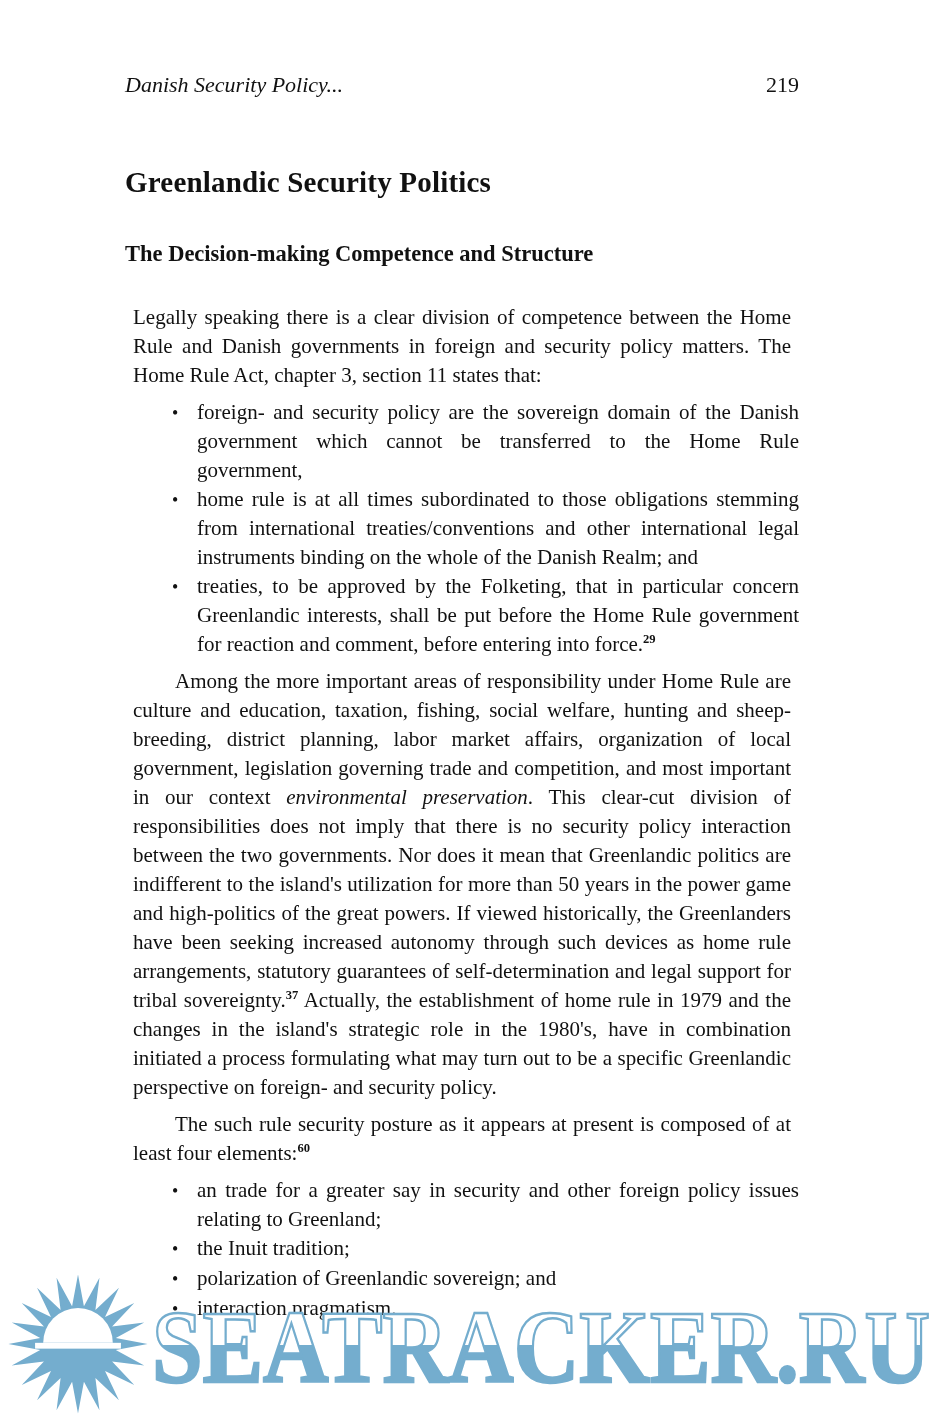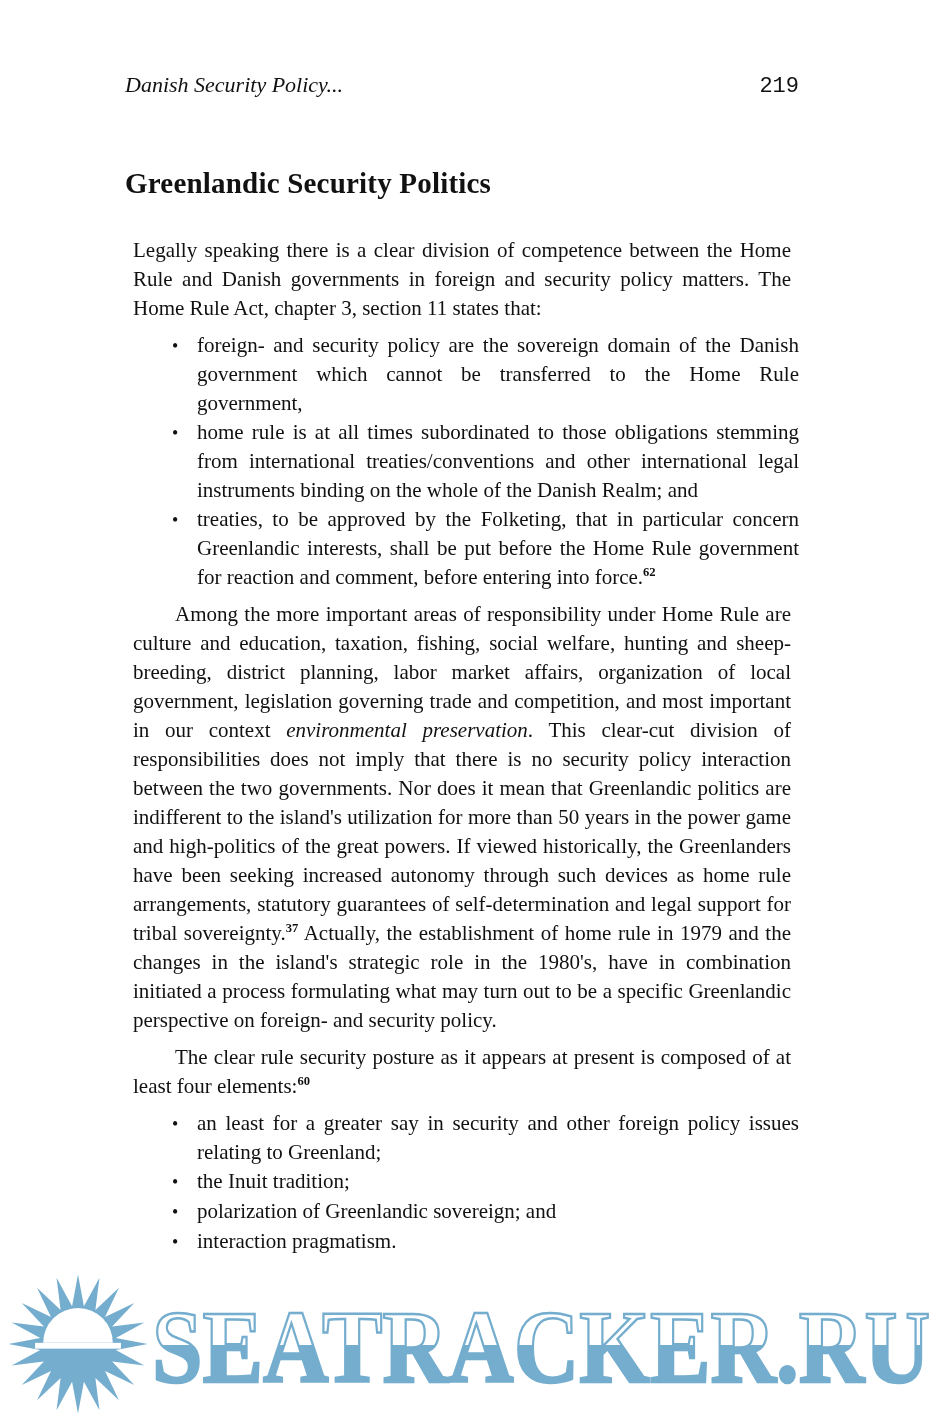--- a/index.html
+++ b/index.html
@@ -16,21 +16,21 @@
     left: 125px; top: 72px;
     width: 674px;
   }
   .running-header {
     display: flex;
     justify-content: space-between;
     align-items: baseline;
     font-size: 22px;
   }
   .running-title { font-style: italic; }
-  .page-number { font-style: normal; font-family: Liberation Mono, monospace; }
+  .page-number { font-style: normal; }
   .doc-title {
     margin: 68px 0 0 0;
     font-size: 29px;
     font-weight: bold;
     letter-spacing: 0.2px;
   }
   .doc-subtitle {
     margin: 42px 0 0 0;
     font-size: 22.5px;
     font-weight: bold;
@@ -79,46 +79,47 @@
 
 <div class="content">
 
   <div class="running-header">
     <span class="running-title">Danish Security Policy...</span>
     <span class="page-number">219</span>
   </div>
 
   <h1 class="doc-title">Greenlandic Security Politics</h1>
 
+  <h2 class="doc-subtitle">The Decision-making Competence and Structure</h2>
 
   <p class="para first">Legally speaking there is a clear division of competence between the Home Rule and Danish governments in foreign and security policy matters. The Home Rule Act, chapter 3, section 11 states that:</p>
 
   <div class="bullet-list">
     <div class="bullet-item">
       <span class="bullet-dot"></span>
       <span class="bullet-text">foreign- and security policy are the sovereign domain of the Danish government which cannot be transferred to the Home Rule government,</span>
     </div>
     <div class="bullet-item">
       <span class="bullet-dot"></span>
       <span class="bullet-text">home rule is at all times subordinated to those obligations stemming from international treaties/conventions and other international legal instruments binding on the whole of the Danish Realm; and</span>
     </div>
     <div class="bullet-item">
       <span class="bullet-dot"></span>
-      <span class="bullet-text"><span>treaties, to be approved by the Folketing, that in particular concern Greenlandic interests, shall be put before the Home Rule government for reaction and comment, before entering into force.</span><sup class="fn">62</sup></span>
+      <span class="bullet-text"><span>treaties, to be approved by the Folketing, that in particular concern Greenlandic interests, shall be put before the Home Rule government for reaction and comment, before entering into force.</span><sup class="fn">29</sup></span>
     </div>
   </div>
 
   <p class="para indent"><span>Among the more important areas of responsibility under Home Rule are culture and education, taxation, fishing, social welfare, hunting and sheep-breeding, district planning, labor market affairs, organization of local government, legislation governing trade and competition, and most important in our context </span><span class="em-phrase">environmental preservation</span><span>. This clear-cut division of responsibilities does not imply that there is no security policy interaction between the two governments. Nor does it mean that Greenlandic politics are indifferent to the island's utilization for more than 50 years in the power game and high-politics of the great powers. If viewed historically, the Greenlanders have been seeking increased autonomy through such devices as home rule arrangements, statutory guarantees of self-determination and legal support for tribal sovereignty.</span><sup class="fn">37</sup><span> Actually, the establishment of home rule in 1979 and the changes in the island's strategic role in the 1980's, have in combination initiated a process formulating what may turn out to be a specific Greenlandic perspective on foreign- and security policy.</span></p>
 
-  <p class="para indent"><span>The clear rule security posture as it appears at present is composed of at least four elements:</span><sup class="fn">60</sup></p>
+  <p class="para indent"><span>The such rule security posture as it appears at present is composed of at least four elements:</span><sup class="fn">60</sup></p>
 
   <div class="bullet-list">
     <div class="bullet-item">
       <span class="bullet-dot"></span>
-      <span class="bullet-text">an least for a greater say in security and other foreign policy issues relating to Greenland;</span>
+      <span class="bullet-text">an trade for a greater say in security and other foreign policy issues relating to Greenland;</span>
     </div>
     <div class="bullet-item">
       <span class="bullet-dot"></span>
       <span class="bullet-text">the Inuit tradition;</span>
     </div>
     <div class="bullet-item">
       <span class="bullet-dot"></span>
       <span class="bullet-text">polarization of Greenlandic sovereign; and</span>
     </div>
     <div class="bullet-item">

